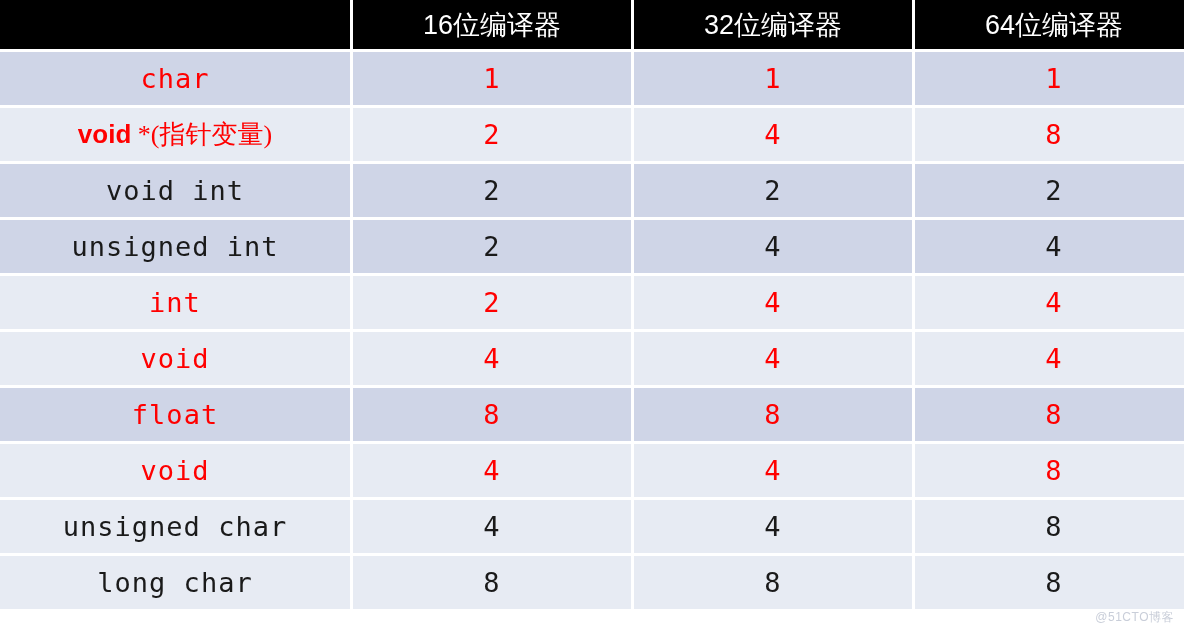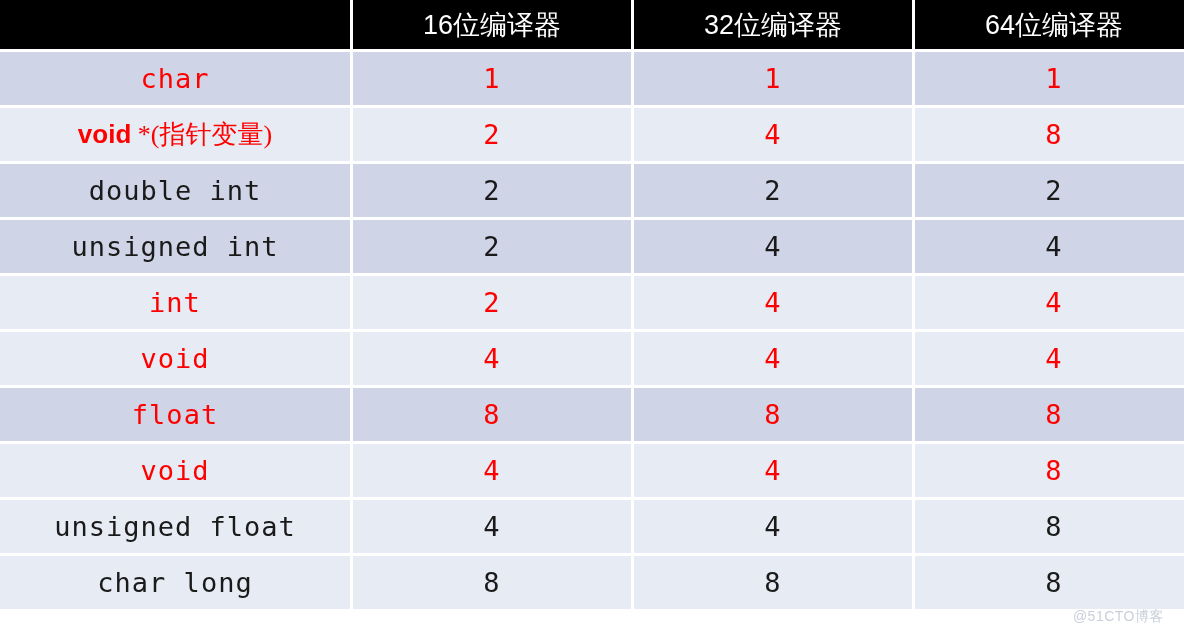--- a/index.html
+++ b/index.html
@@ -78,24 +78,24 @@
     font-weight: bold;
     font-family: "Liberation Sans", "DejaVu Sans", sans-serif;
   }
   tbody td.cell-mixed .rest {
     font-weight: normal;
     font-family: "Liberation Serif", "DejaVu Sans", serif;
   }
 
   #watermark {
     position: absolute;
-    right: 20px;
+    right: 10px;
     bottom: 6px;
     font-family: "Liberation Sans", "DejaVu Sans", sans-serif;
-    font-size: 14px;
+    font-size: 12px;
     color: #C9CED9;
     letter-spacing: 0.5px;
     user-select: none;
     pointer-events: none;
   }
 </style>
 </head>
 <body>
 
 <div id="table-wrap">
@@ -122,21 +122,21 @@
           <td class="red">1</td>
           <td class="red">1</td>
         </tr>
         <tr class="band-light">
           <td class="red cell-mixed"><span class="kw">void</span><span class="rest"> *(指针变量)</span></td>
           <td class="red">2</td>
           <td class="red">4</td>
           <td class="red">8</td>
         </tr>
         <tr class="band-dark">
-          <td>double int</td>
+          <td>void int</td>
           <td>2</td>
           <td>2</td>
           <td>2</td>
         </tr>
         <tr class="band-dark">
           <td>unsigned int</td>
           <td>2</td>
           <td>4</td>
           <td>4</td>
         </tr>
@@ -158,27 +158,27 @@
           <td class="red">8</td>
           <td class="red">8</td>
         </tr>
         <tr class="band-light">
           <td class="red">void</td>
           <td class="red">4</td>
           <td class="red">4</td>
           <td class="red">8</td>
         </tr>
         <tr class="band-light">
-          <td>unsigned float</td>
+          <td>unsigned char</td>
           <td>4</td>
           <td>4</td>
           <td>8</td>
         </tr>
         <tr class="band-light">
-          <td>char long</td>
+          <td>long char</td>
           <td>8</td>
           <td>8</td>
           <td>8</td>
         </tr>
       </tbody>
   </table>
 
   <div id="watermark">@51CTO博客</div>
 </div>
 

